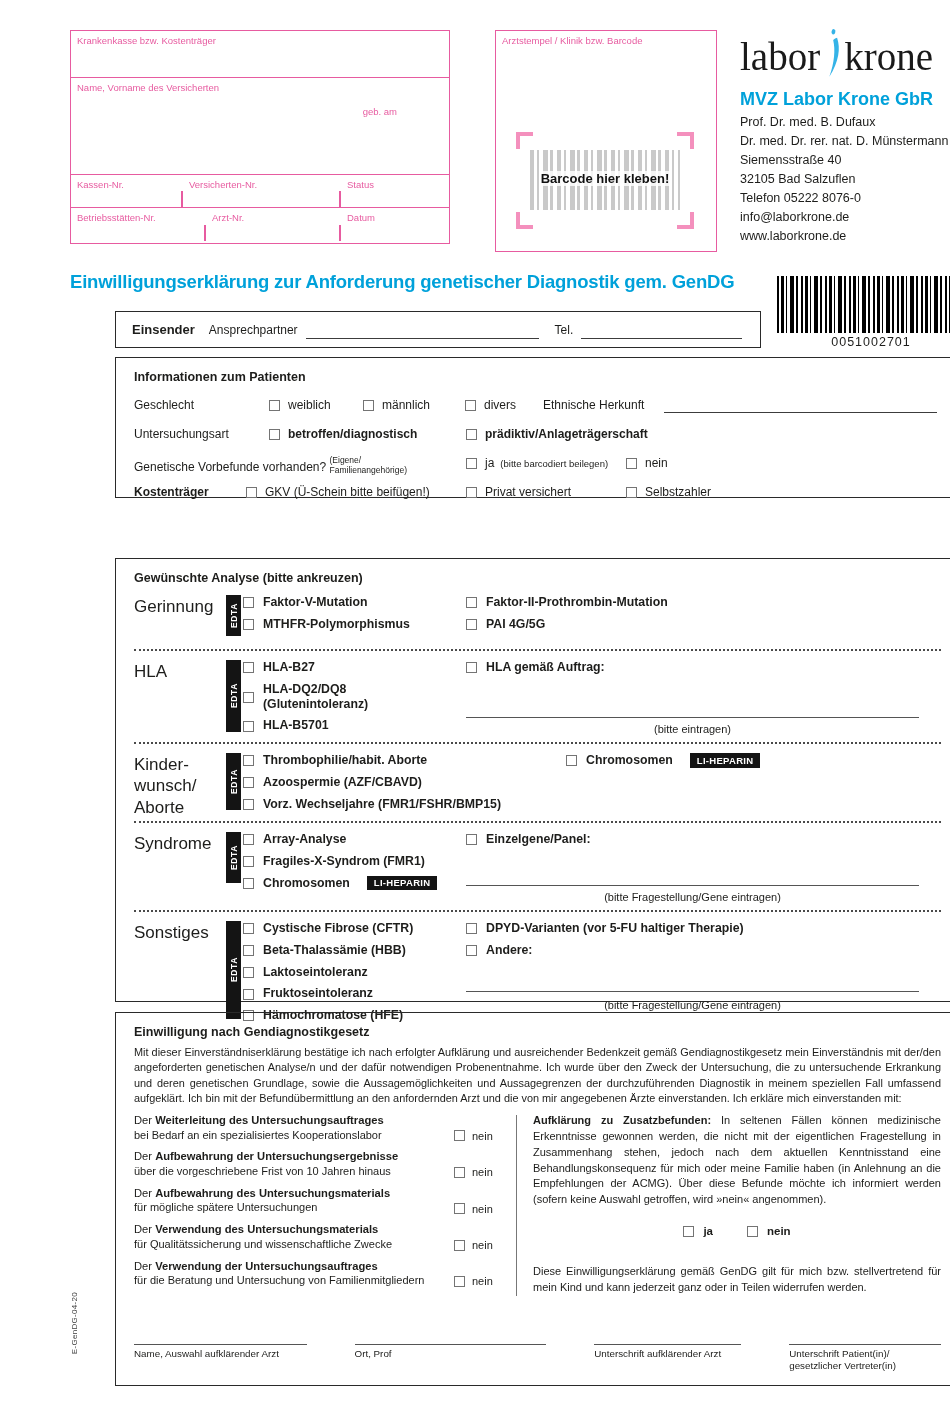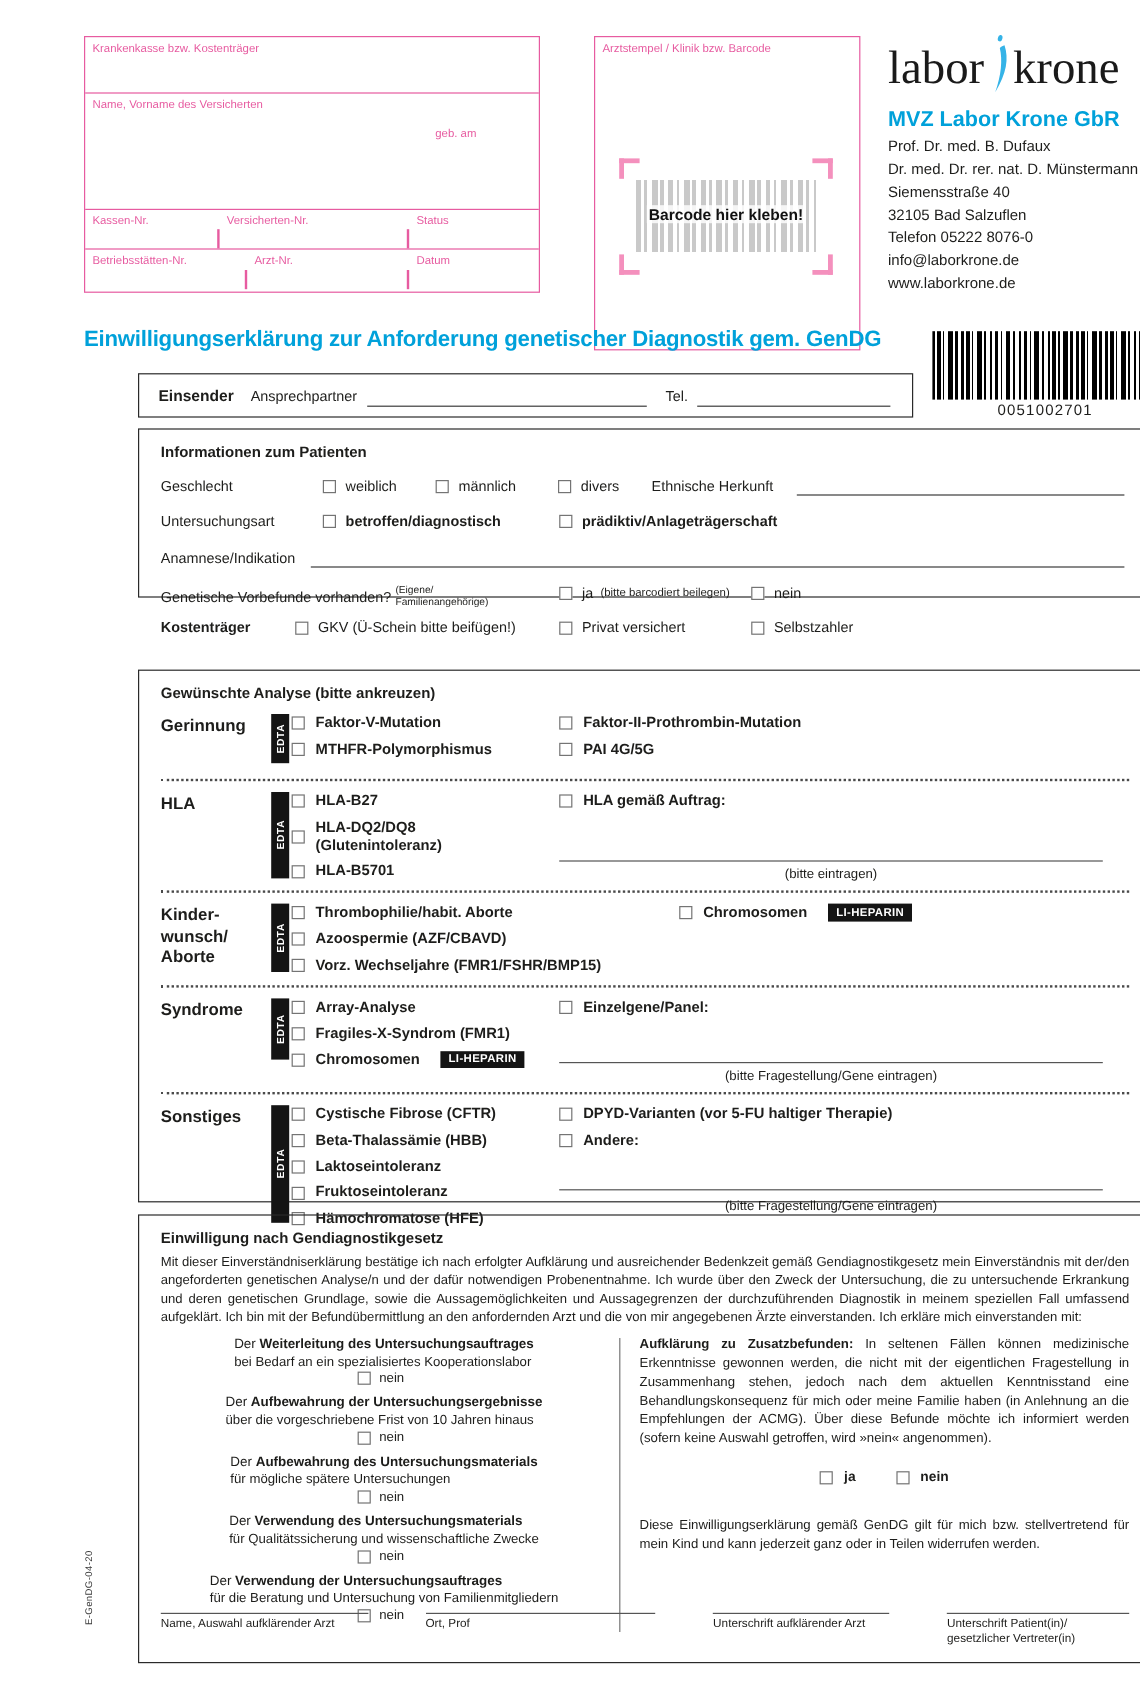--- a/index.html
+++ b/index.html
@@ -25,21 +25,21 @@
   .ins-r4{height:33px;}
   .tick{position:absolute;bottom:0;width:1.5px;height:16px;background:var(--pink);}
   .c2a{left:110px;}.c3a{left:268px;}
   .c2b{left:133px;}.c3b{left:268px;}
   .ins-r3 .l2{position:absolute;left:118px;top:4px;}
   .ins-r3 .l3{position:absolute;left:276px;top:4px;}
   .ins-r4 .l2{position:absolute;left:141px;top:4px;}
   .ins-r4 .l3{position:absolute;left:276px;top:4px;}
 
   
-  .stamp-box{position:absolute;left:455px;top:30px;width:222px;height:262px;border:1.5px solid var(--pink);}
+  .stamp-box{position:absolute;left:455px;top:30px;width:222px;height:222px;border:1.5px solid var(--pink);}
   .stamp-box .lbl{position:absolute;left:6px;top:4px;font-size:9.5px;color:var(--pink);}
   .corner{position:absolute;width:17px;height:17px;}
   .corner.tl{left:20px;top:101px;border-left:4px solid var(--pink-light);border-top:4px solid var(--pink-light);}
   .corner.tr{left:181px;top:101px;border-right:4px solid var(--pink-light);border-top:4px solid var(--pink-light);}
   .corner.bl{left:20px;top:181px;border-left:4px solid var(--pink-light);border-bottom:4px solid var(--pink-light);}
   .corner.br{left:181px;top:181px;border-right:4px solid var(--pink-light);border-bottom:4px solid var(--pink-light);}
   .gray-barcode{position:absolute;left:34px;top:119px;width:150px;height:60px;
     background:repeating-linear-gradient(90deg,#c9c9c9 0 4px,#fff 4px 7px,#c9c9c9 7px 9px,#fff 9px 13px,#c9c9c9 13px 18px,#fff 18px 20px,#c9c9c9 20px 23px,#fff 23px 27px);}
   .gray-barcode .txt{position:absolute;left:-14px;right:-14px;top:21px;text-align:center;font-weight:bold;font-size:13px;color:#111;}
   .gray-barcode .txt span{background:rgba(255,255,255,0.82);padding:0 2px;}
@@ -76,41 +76,41 @@
   .irow .at{position:absolute;top:4px;white-space:nowrap;}
   .opt{display:inline-flex;align-items:center;gap:8px;white-space:nowrap;}
   .cb{display:inline-block;width:11px;height:11px;border:1.4px solid #747474;background:#fff;flex:0 0 auto;}
   .iline{position:absolute;border-bottom:1.1px solid var(--line);height:1px;top:18px;}
   .small2{display:inline-block;font-size:8.5px;line-height:1.12;vertical-align:-2px;}
   .tiny{font-size:9.5px;}
 
   
   .analysis{top:558px;height:444px;}
   .arow{position:relative;}
-  .arow .cat{position:absolute;left:0;top:1px;font-size:14px;font-weight:bold;white-space:pre-line;line-height:1.25;}
+  .arow .cat{position:absolute;left:0;top:1px;font-size:17px;font-weight:normal;white-space:pre-line;line-height:1.25;}
   .edta{position:absolute;left:92px;top:0;width:15px;background:#141414;color:#fff;font-size:8.5px;font-weight:bold;letter-spacing:0.6px;
         display:flex;align-items:center;justify-content:center;writing-mode:vertical-rl;transform:rotate(180deg);}
   .aitems{position:absolute;left:109px;top:0;}
   .aitem{display:flex;align-items:center;gap:9px;margin-bottom:7px;font-size:12.3px;font-weight:bold;line-height:1.2;}
   .aitem .cb{margin-top:1px;}
   .aitem .t{white-space:pre-line;}
   .aright{position:absolute;left:332px;top:0;}
   .hep{display:inline-block;background:#141414;color:#fff;font-size:9.5px;font-weight:bold;padding:1.5px 7px;letter-spacing:0.3px;margin-left:8px;vertical-align:1px;}
   .capline{position:absolute;left:332px;right:22px;border-bottom:1.1px solid #555;height:1px;}
   .captxt{position:absolute;left:332px;right:22px;text-align:center;font-size:11px;}
   .dots{border-top:2px dotted #4a4a4a;height:0;margin:6px 0 9px 0;}
 
   
   .consent{top:1012px;height:374px;}
   .intro{margin-top:6px;font-size:10.9px;line-height:1.4;text-align:justify;}
   .cols{display:flex;margin-top:7px;}
   .colL{width:372px;flex:0 0 auto;}
   .colDiv{width:1px;background:#777;margin:2px 16px 0 10px;}
   .colR{flex:1;}
-  .citem{display:flex;align-items:center;margin-bottom:7.5px;flex-direction:column;}
+  .citem{display:flex;align-items:flex-end;margin-bottom:7.5px;}
   .citem .tx{flex:1;font-size:11px;line-height:1.3;}
   .citem .tx .l1{font-size:11.2px;}
   .citem .no{display:inline-flex;align-items:center;gap:7px;font-size:11px;margin-left:8px;width:52px;flex:0 0 auto;margin-top:1px;}
   .rpar{font-size:11px;line-height:1.44;text-align:justify;}
   .janein{display:flex;justify-content:center;gap:34px;margin:17px 0 0 0;font-weight:bold;font-size:11.5px;}
   .janein .opt{gap:9px;}
   .closing{margin-top:27px;font-size:11px;line-height:1.44;text-align:justify;}
   .sigrow{position:absolute;left:18px;right:18px;bottom:12px;display:grid;grid-template-columns:1.08fr 1.2fr 0.92fr 0.95fr;gap:48px;}
   .sig .sline{border-top:1.2px solid #555;}
   .sig .slbl{font-size:9.8px;padding-top:3px;white-space:pre-line;line-height:1.3;}
@@ -214,24 +214,20 @@
     <div class="irow">
       <span class="at" style="left:0">Untersuchungsart</span>
       <span class="at opt" style="left:135px;font-weight:bold;">
           <span class="cb"></span>
           <span>betroffen/diagnostisch</span>
         </span>
       <span class="at opt" style="left:332px;font-weight:bold;">
           <span class="cb"></span>
           <span>prädiktiv/Anlageträgerschaft</span>
         </span>
-    </div>
-    <div class="irow" style="height:31px;">
-      <span class="at" style="left:0;top:6px;">Anamnese/Indikation</span>
-      <span class="iline" style="left:125px;right:4px;top:20px;"></span>
     </div>
     <div class="irow">
       <span class="at" style="left:0"><span>Genetische Vorbefunde vorhanden?</span> <span class="small2" style="white-space:pre-line;">(Eigene/
 Familienangehörige)</span></span>
       <span class="at opt" style="left:332px">
           <span class="cb"></span>
           <span>ja</span>
           <span class="tiny" style="margin-left:-2px;">(bitte barcodiert beilegen)</span>
         </span>
       <span class="at opt" style="left:492px">

